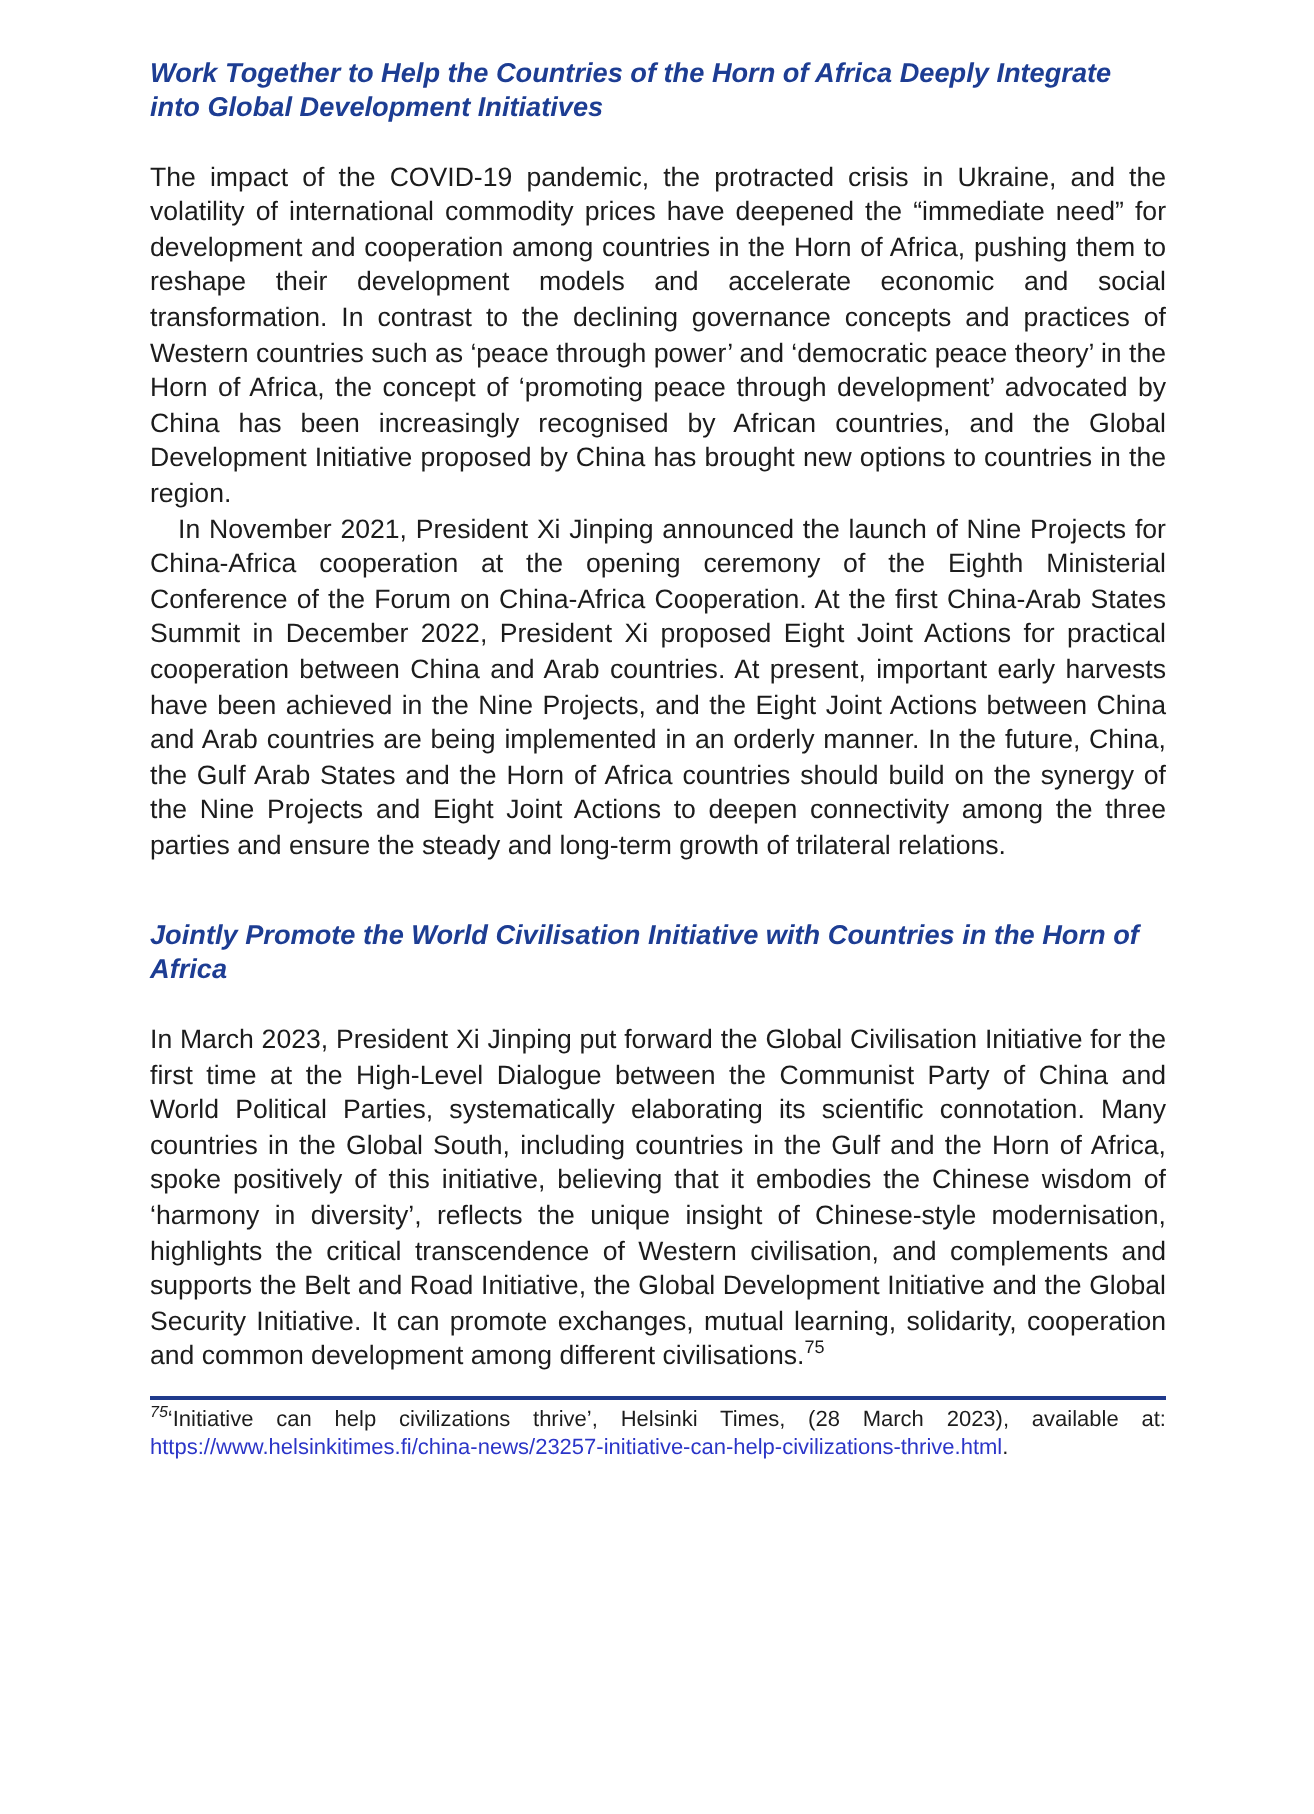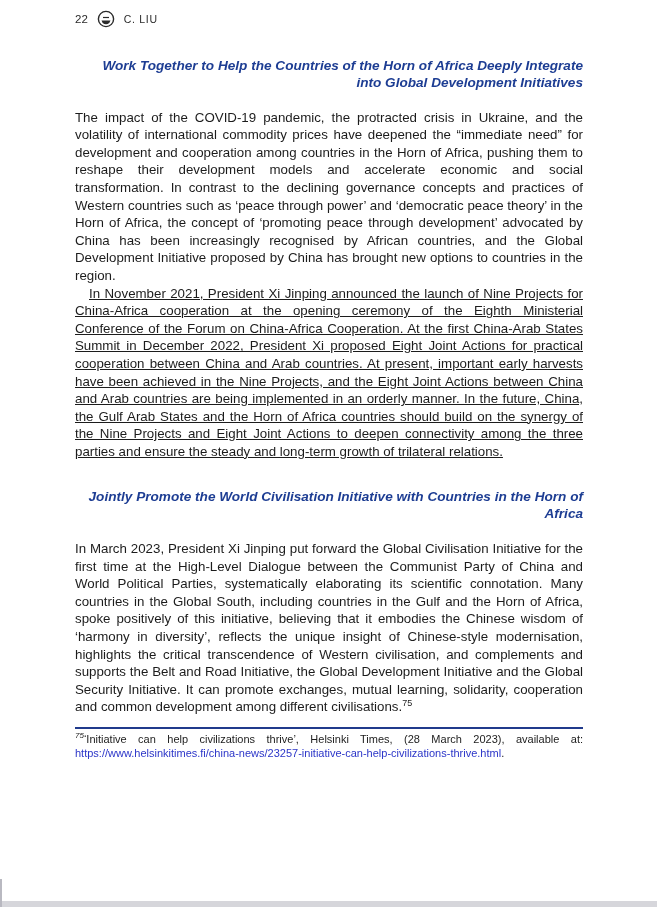--- a/index.html
+++ b/index.html
@@ -25,29 +25,29 @@
 
   
   .content { padding: 0 74px 0 75px; }
   .para {
     font-size: 13.3px;
     line-height: 17.6px;
     text-align: justify;
     margin: 0;
   }
   .para.first { margin-top: 15px; }
-  .para.indent { text-indent: 14px; text-decoration: underline; }
+  .para.indent { text-indent: 14px; }
   .heading {
     font-size: 13.6px;
     line-height: 16.8px;
     font-weight: bold;
     font-style: italic;
     color: #1d3d93;
     margin: 29px 0 17px 0;
-    text-align: right;
+    text-align: left;
   }
   sup.fnref {
     font-size: 9px;
     line-height: 0;
     vertical-align: super;
   }
 
   
   .footnotes {
     margin-top: 11px;
@@ -82,31 +82,20 @@
     position: absolute; left: 0; bottom: 0;
     width: 2px; height: 28px;
     background: #b9b9c1;
   }
 </style>
 </head>
 <body>
 
 <div class="page">
 
-  <div class="header">
-    <span class="pageno">22</span>
-    <span class="logo">
-      <svg width="18" height="18" viewBox="0 0 18 18">
-        <circle cx="9" cy="9" r="7.6" fill="none" stroke="#2a2a2a" stroke-width="1.4"></circle>
-        <path d="M4.5 10.5 h9 l-1.2 2.6 a5.4 5.4 0 0 1 -6.6 0 z" fill="#2a2a2a"></path>
-        <line x1="6" y1="7.5" x2="12" y2="7.5" stroke="#2a2a2a" stroke-width="1.2"></line>
-      </svg>
-    </span>
-    <span class="author">C. LIU</span>
-  </div>
 
   <div class="content">
 
 
     <h2 class="heading">Work Together to Help the Countries of the Horn of Africa Deeply Integrate into Global Development Initiatives</h2>
 
     <p class="para">The impact of the COVID-19 pandemic, the protracted crisis in Ukraine, and the volatility of international commodity prices have deepened the “immediate need” for development and cooperation among countries in the Horn of Africa, pushing them to reshape their development models and accelerate economic and social transformation. In contrast to the declining governance concepts and practices of Western countries such as ‘peace through power’ and ‘democratic peace theory’ in the Horn of Africa, the concept of ‘promoting peace through development’ advocated by China has been increasingly recognised by African countries, and the Global Development Initiative proposed by China has brought new options to countries in the region.</p>
 
     <p class="para indent">In November 2021, President Xi Jinping announced the launch of Nine Projects for China-Africa cooperation at the opening ceremony of the Eighth Ministerial Conference of the Forum on China-Africa Cooperation. At the first China-Arab States Summit in December 2022, President Xi proposed Eight Joint Actions for practical cooperation between China and Arab countries. At present, important early harvests have been achieved in the Nine Projects, and the Eight Joint Actions between China and Arab countries are being implemented in an orderly manner. In the future, China, the Gulf Arab States and the Horn of Africa countries should build on the synergy of the Nine Projects and Eight Joint Actions to deepen connectivity among the three parties and ensure the steady and long-term growth of trilateral relations.</p>
 

